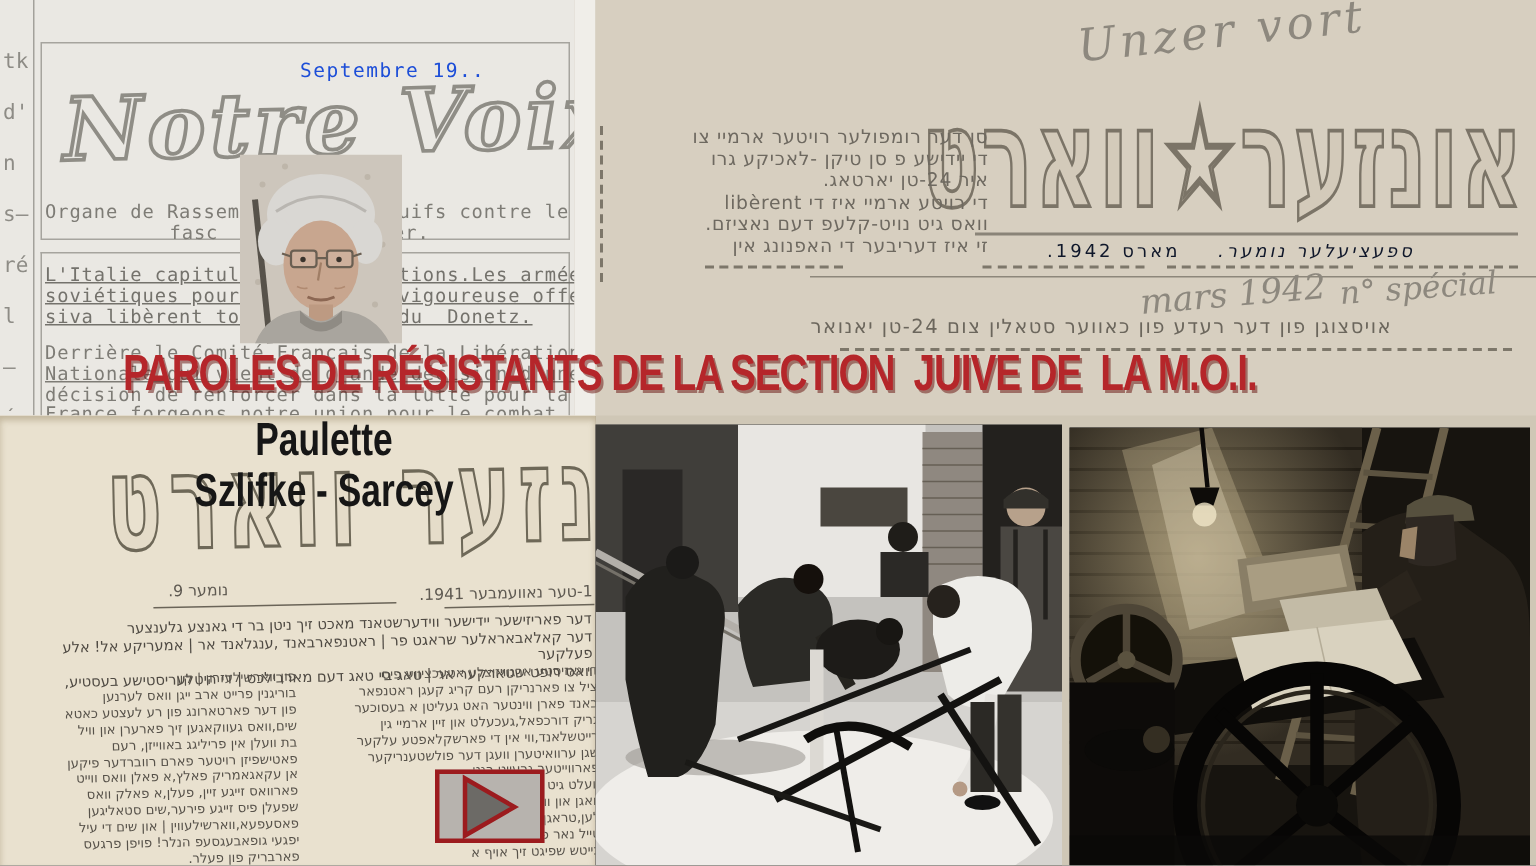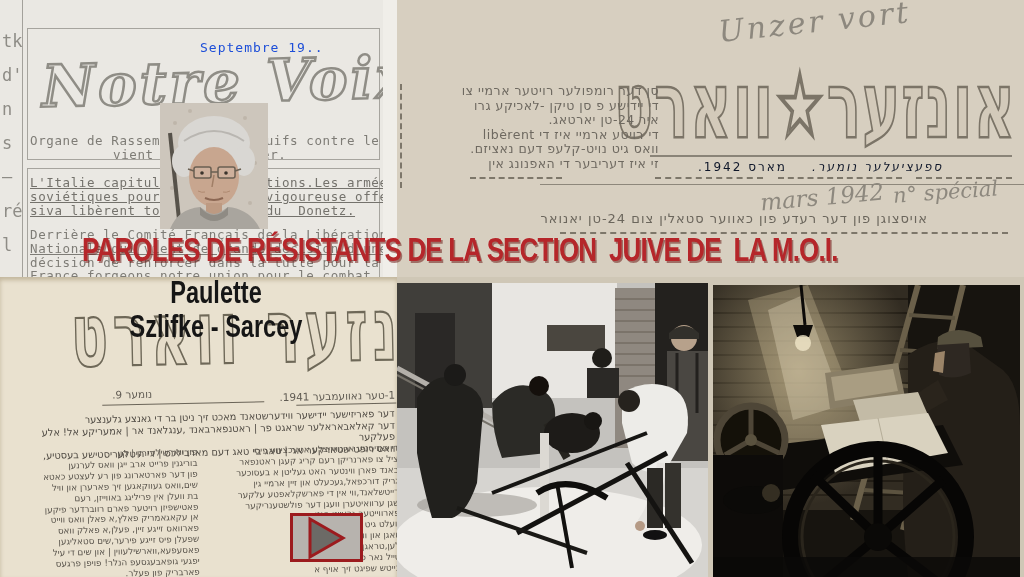--- a/index.html
+++ b/index.html
@@ -31,21 +31,21 @@
   .tl-sub2a{left:113px;top:147px;}
   .tl-sub2b{left:262px;top:147px;}
   .tl-a1{text-decoration:underline;color:#74726c;}
   .tl-a1-1{left:30px;top:175px;}
   .tl-a1-2{left:30px;top:189px;}
   .tl-a1-3{left:30px;top:203px;}
   .tl-a2-1{left:30px;top:227px;}
   .tl-a2-2{left:30px;top:241px;text-decoration:underline;}
   .tl-a2-3{left:30px;top:255px;}
   .tl-a2-4{left:30px;top:268px;text-decoration:underline;}
-  .tl-margin{left:2px;top:24px;width:20px;font-size:17px;line-height:34px;color:#8e8c86;overflow:hidden;height:250px;}
+  .tl-margin{left:2px;top:24px;width:20px;font-size:14px;line-height:34px;color:#8e8c86;overflow:hidden;height:250px;}
 
   
   .he{font-family:"DejaVu Sans",sans-serif;direction:rtl;}
   .hand{font-family:"DejaVu Serif",serif;font-style:italic;color:#8d887e;white-space:nowrap;}
   .tr-handtitle{left:718px;top:4px;font-size:30px;letter-spacing:3px;transform:rotate(-6deg);}
   .tr-masthead{right:8px;top:56px;font-size:92px;font-weight:bold;letter-spacing:2px;
       color:rgba(205,196,178,.4);-webkit-text-stroke:2.5px #7b7467;
       transform:scaleX(.62);transform-origin:right top;white-space:nowrap;line-height:100px;}
   .tr-block{left:403px;top:84px;width:256px;font-size:12.5px;line-height:14.6px;
       text-align:right;color:#6e6960;letter-spacing:.5px;}
@@ -106,21 +106,21 @@
         <div>n</div>
         <div>s—</div>
         <div>ré</div>
         <div>l —</div>
         <div>é</div>
         <div>—</div>
       </div>
     <div class="abs tl-date tw">Septembre 19..</div>
     <div class="abs nv-masthead">Notre Voix</div>
     <div class="abs tl-line tl-sub1 tw">Organe de Rassemblement des Juifs contre le</div>
-    <div class="abs tl-line tl-sub2a tw">vient</div>
+    <div class="abs tl-line tl-sub2a tw">fasc</div>
     <div class="abs tl-line tl-sub2b tw">er.</div>
     <div class="abs tl-line tl-a1 tl-a1-1 tw">L'Italie capitulée sans conditions.Les armées</div>
     <div class="abs tl-line tl-a1 tl-a1-2 tw">soviétiques poursuivent leur vigoureuse offen</div>
     <div class="abs tl-line tl-a1 tl-a1-3 tw">siva libèrent tout le bassin du  Donetz.</div>
     <div class="abs tl-line tl-a2-1 tw">Derrière le Comité Français de la Libération</div>
     <div class="abs tl-line tl-a2-2 tw">Nationale qui vient de grande décision d'une</div>
     <div class="abs tl-line tl-a2-3 tw">décision de renforcer dans la lutte pour la</div>
     <div class="abs tl-line tl-a2-4 tw">France forgeons notre union pour le combat.</div>
   </div>
 

